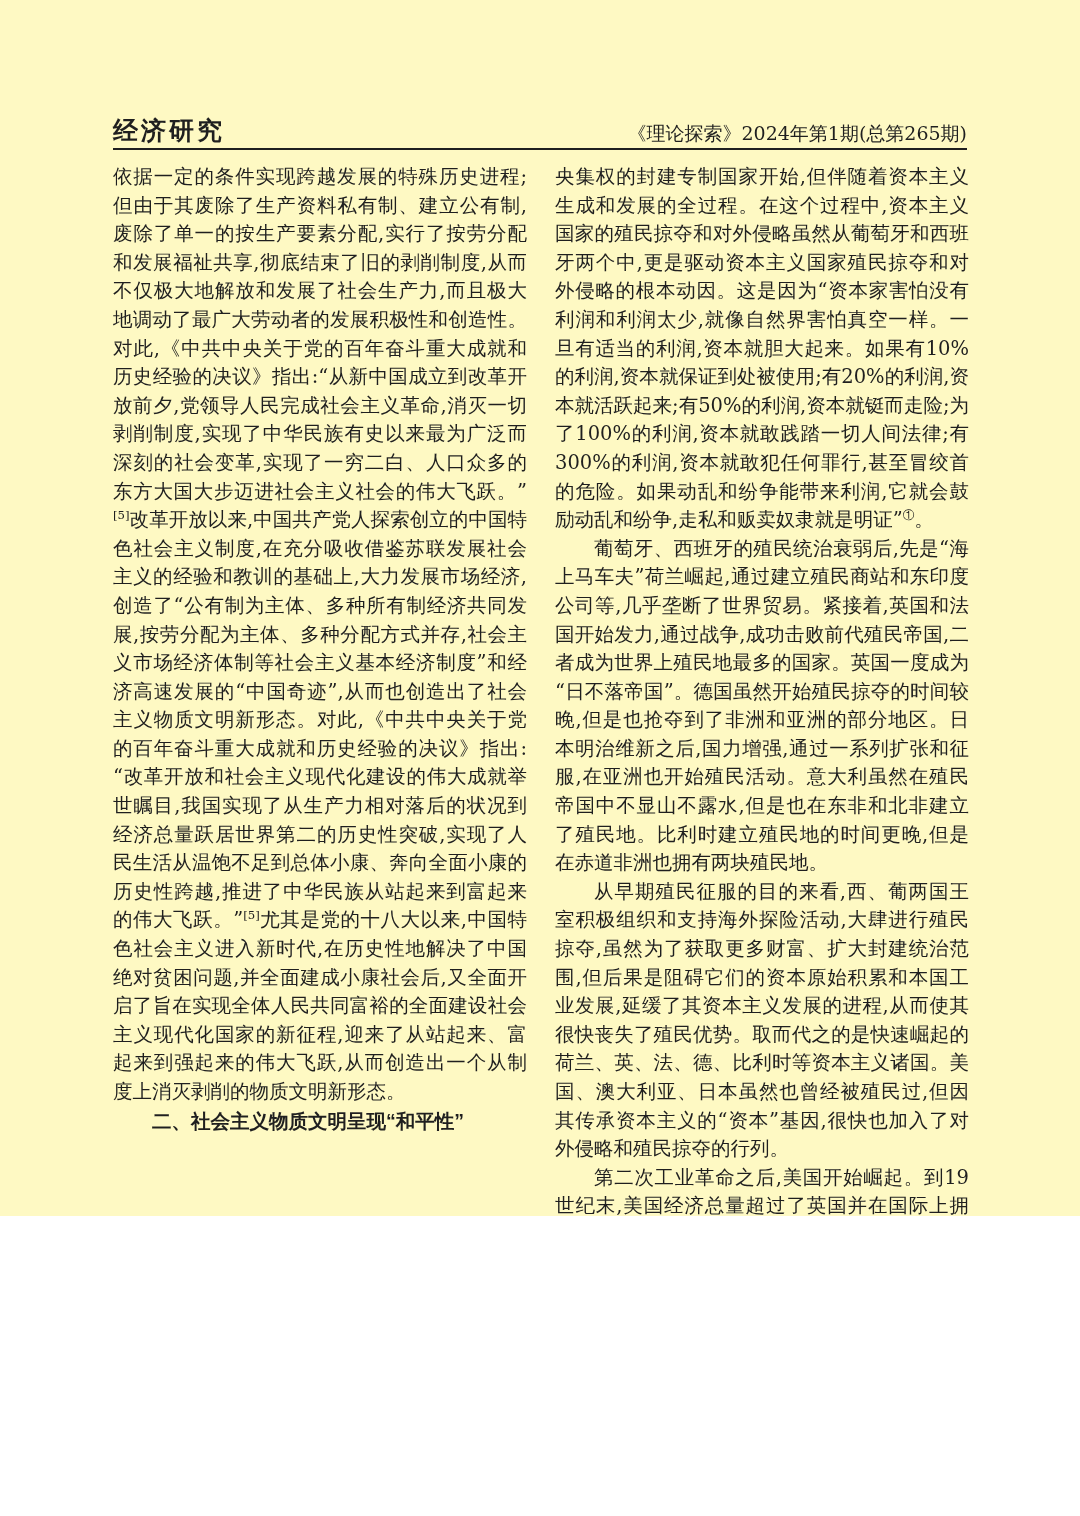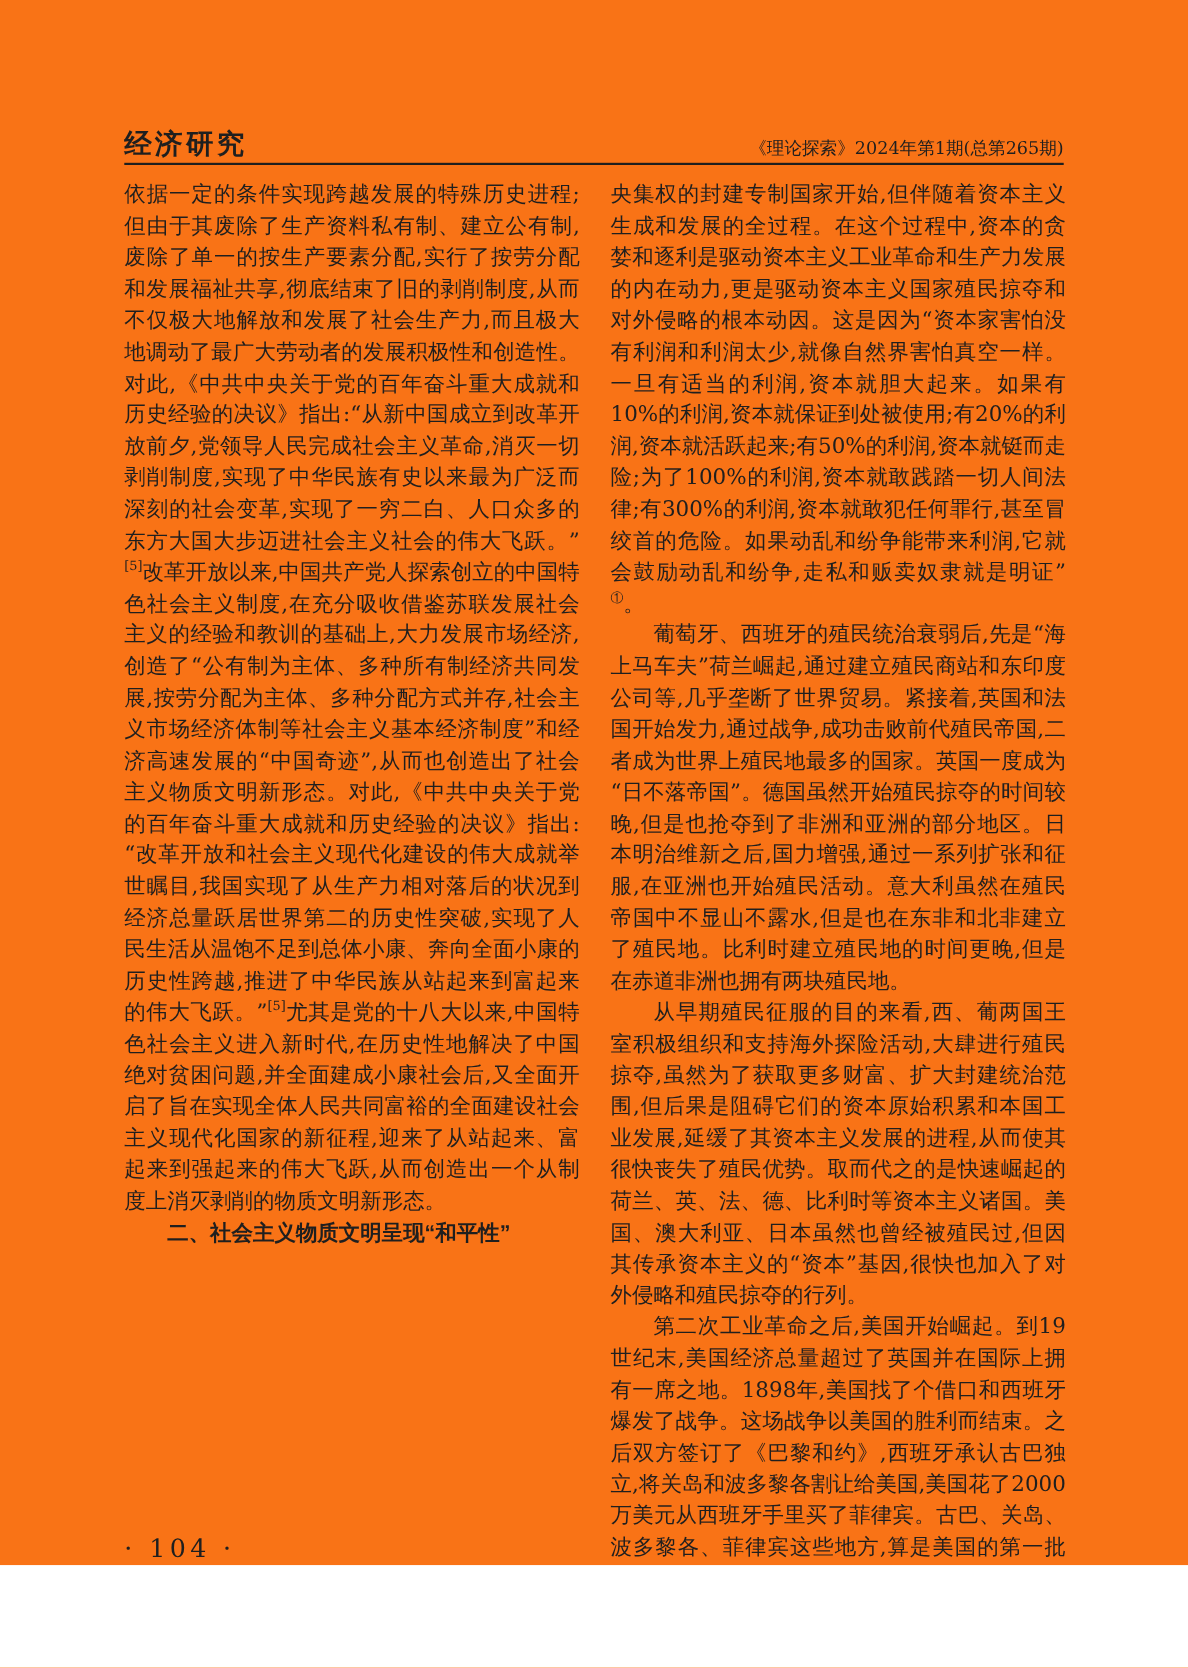--- a/index.html
+++ b/index.html
@@ -3,22 +3,22 @@
 <meta charset="utf-8">
 <style>
   html, body {
     margin: 0;
     padding: 0;
     background: #ffffff;
   }
   .page {
     position: relative;
     width: 1080px;
-    height: 1423px;
-    background: #f97316;
+    height: 1216px;
+    background: #fef9c3;
     color: #1f1f1f;
     font-family: "DejaVu Serif", "Liberation Serif", serif;
     overflow: hidden;
   }
   .header {
     position: absolute;
     left: 113px;
     right: 113px;
     top: 118px;
     display: flex;
@@ -27,21 +27,21 @@
     border-bottom: 2px solid #1f1f1f;
     padding-bottom: 5px;
   }
   .journal-name {
     font-size: 25px;
     font-weight: bold;
     letter-spacing: 3px;
     line-height: 1;
   }
   .issue-info {
-    font-size: 16px;
+    font-size: 19px;
     line-height: 1;
   }
   .columns {
     position: absolute;
     left: 113px;
     top: 163px;
     width: 856px;
     display: flex;
     gap: 28px;
   }
@@ -85,21 +85,21 @@
     <span class="journal-name">经济研究</span>
     <span class="issue-info">《理论探索》2024年第1期(总第265期)</span>
   </div>
 
   <div class="columns">
     <div class="column">
         <p class="para"><span>依据一定的条件实现跨越发展的特殊历史进程;但由于其废除了生产资料私有制、建立公有制,废除了单一的按生产要素分配,实行了按劳分配和发展福祉共享,彻底结束了旧的剥削制度,从而不仅极大地解放和发展了社会生产力,而且极大地调动了最广大劳动者的发展积极性和创造性。对此,《中共中央关于党的百年奋斗重大成就和历史经验的决议》指出:“从新中国成立到改革开放前夕,党领导人民完成社会主义革命,消灭一切剥削制度,实现了中华民族有史以来最为广泛而深刻的社会变革,实现了一穷二白、人口众多的东方大国大步迈进社会主义社会的伟大飞跃。”</span><sup>[5]</sup><span>改革开放以来,中国共产党人探索创立的中国特色社会主义制度,在充分吸收借鉴苏联发展社会主义的经验和教训的基础上,大力发展市场经济,创造了“公有制为主体、多种所有制经济共同发展,按劳分配为主体、多种分配方式并存,社会主义市场经济体制等社会主义基本经济制度”和经济高速发展的“中国奇迹”,从而也创造出了社会主义物质文明新形态。对此,《中共中央关于党的百年奋斗重大成就和历史经验的决议》指出:“改革开放和社会主义现代化建设的伟大成就举世瞩目,我国实现了从生产力相对落后的状况到经济总量跃居世界第二的历史性突破,实现了人民生活从温饱不足到总体小康、奔向全面小康的历史性跨越,推进了中华民族从站起来到富起来的伟大飞跃。”</span><sup>[5]</sup><span>尤其是党的十八大以来,中国特色社会主义进入新时代,在历史性地解决了中国绝对贫困问题,并全面建成小康社会后,又全面开启了旨在实现全体人民共同富裕的全面建设社会主义现代化国家的新征程,迎来了从站起来、富起来到强起来的伟大飞跃,从而创造出一个从制度上消灭剥削的物质文明新形态。</span></p>
         <p class="heading"><span>二、社会主义物质文明呈现“和平性”</span></p>
       </div>
     <div class="column">
-        <p class="para"><span>央集权的封建专制国家开始,但伴随着资本主义生成和发展的全过程。在这个过程中,资本的贪婪和逐利是驱动资本主义工业革命和生产力发展的内在动力,更是驱动资本主义国家殖民掠夺和对外侵略的根本动因。这是因为“资本家害怕没有利润和利润太少,就像自然界害怕真空一样。一旦有适当的利润,资本就胆大起来。如果有10%的利润,资本就保证到处被使用;有20%的利润,资本就活跃起来;有50%的利润,资本就铤而走险;为了100%的利润,资本就敢践踏一切人间法律;有300%的利润,资本就敢犯任何罪行,甚至冒绞首的危险。如果动乱和纷争能带来利润,它就会鼓励动乱和纷争,走私和贩卖奴隶就是明证”</span><sup>①</sup><span>。</span></p>
+        <p class="para"><span>央集权的封建专制国家开始,但伴随着资本主义生成和发展的全过程。在这个过程中,资本主义国家的殖民掠夺和对外侵略虽然从葡萄牙和西班牙两个中,更是驱动资本主义国家殖民掠夺和对外侵略的根本动因。这是因为“资本家害怕没有利润和利润太少,就像自然界害怕真空一样。一旦有适当的利润,资本就胆大起来。如果有10%的利润,资本就保证到处被使用;有20%的利润,资本就活跃起来;有50%的利润,资本就铤而走险;为了100%的利润,资本就敢践踏一切人间法律;有300%的利润,资本就敢犯任何罪行,甚至冒绞首的危险。如果动乱和纷争能带来利润,它就会鼓励动乱和纷争,走私和贩卖奴隶就是明证”</span><sup>①</sup><span>。</span></p>
         <p class="para indent"><span>葡萄牙、西班牙的殖民统治衰弱后,先是“海上马车夫”荷兰崛起,通过建立殖民商站和东印度公司等,几乎垄断了世界贸易。紧接着,英国和法国开始发力,通过战争,成功击败前代殖民帝国,二者成为世界上殖民地最多的国家。英国一度成为“日不落帝国”。德国虽然开始殖民掠夺的时间较晚,但是也抢夺到了非洲和亚洲的部分地区。日本明治维新之后,国力增强,通过一系列扩张和征服,在亚洲也开始殖民活动。意大利虽然在殖民帝国中不显山不露水,但是也在东非和北非建立了殖民地。比利时建立殖民地的时间更晚,但是在赤道非洲也拥有两块殖民地。</span></p>
         <p class="para indent"><span>从早期殖民征服的目的来看,西、葡两国王室积极组织和支持海外探险活动,大肆进行殖民掠夺,虽然为了获取更多财富、扩大封建统治范围,但后果是阻碍它们的资本原始积累和本国工业发展,延缓了其资本主义发展的进程,从而使其很快丧失了殖民优势。取而代之的是快速崛起的荷兰、英、法、德、比利时等资本主义诸国。美国、澳大利亚、日本虽然也曾经被殖民过,但因其传承资本主义的“资本”基因,很快也加入了对外侵略和殖民掠夺的行列。</span></p>
         <p class="para indent"><span>第二次工业革命之后,美国开始崛起。到19世纪末,美国经济总量超过了英国并在国际上拥有一席之地。1898年,美国找了个借口和西班牙爆发了战争。这场战争以美国的胜利而结束。之后双方签订了《巴黎和约》,西班牙承认古巴独立,将关岛和波多黎各割让给美国,美国花了2000万美元从西班牙手里买了菲律宾。古巴、关岛、波多黎各、菲律宾这些地方,算是美国的第一批殖民地。除了这</span></p>
       </div>
   </div>
 
   <div class="page-number">· 104 ·</div>
 
 </div>
 

